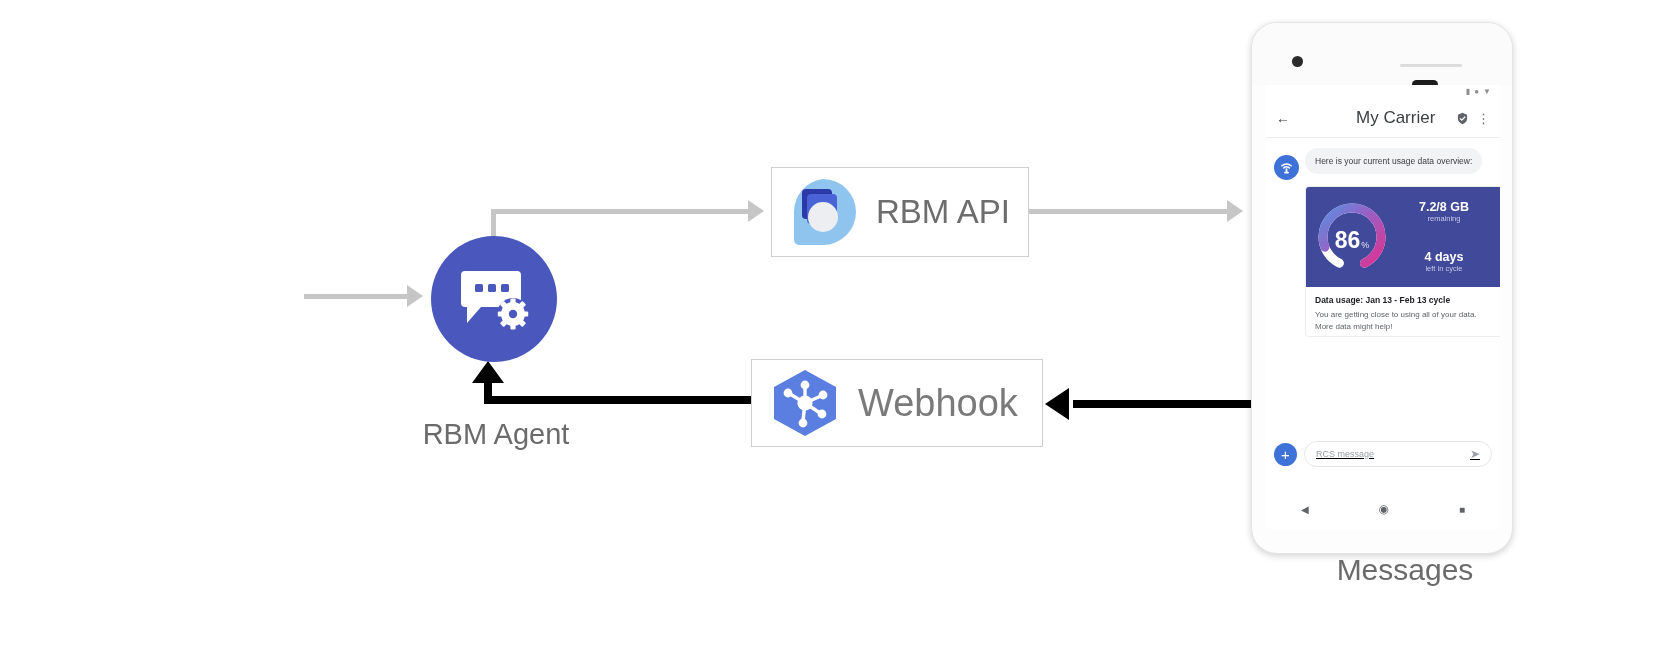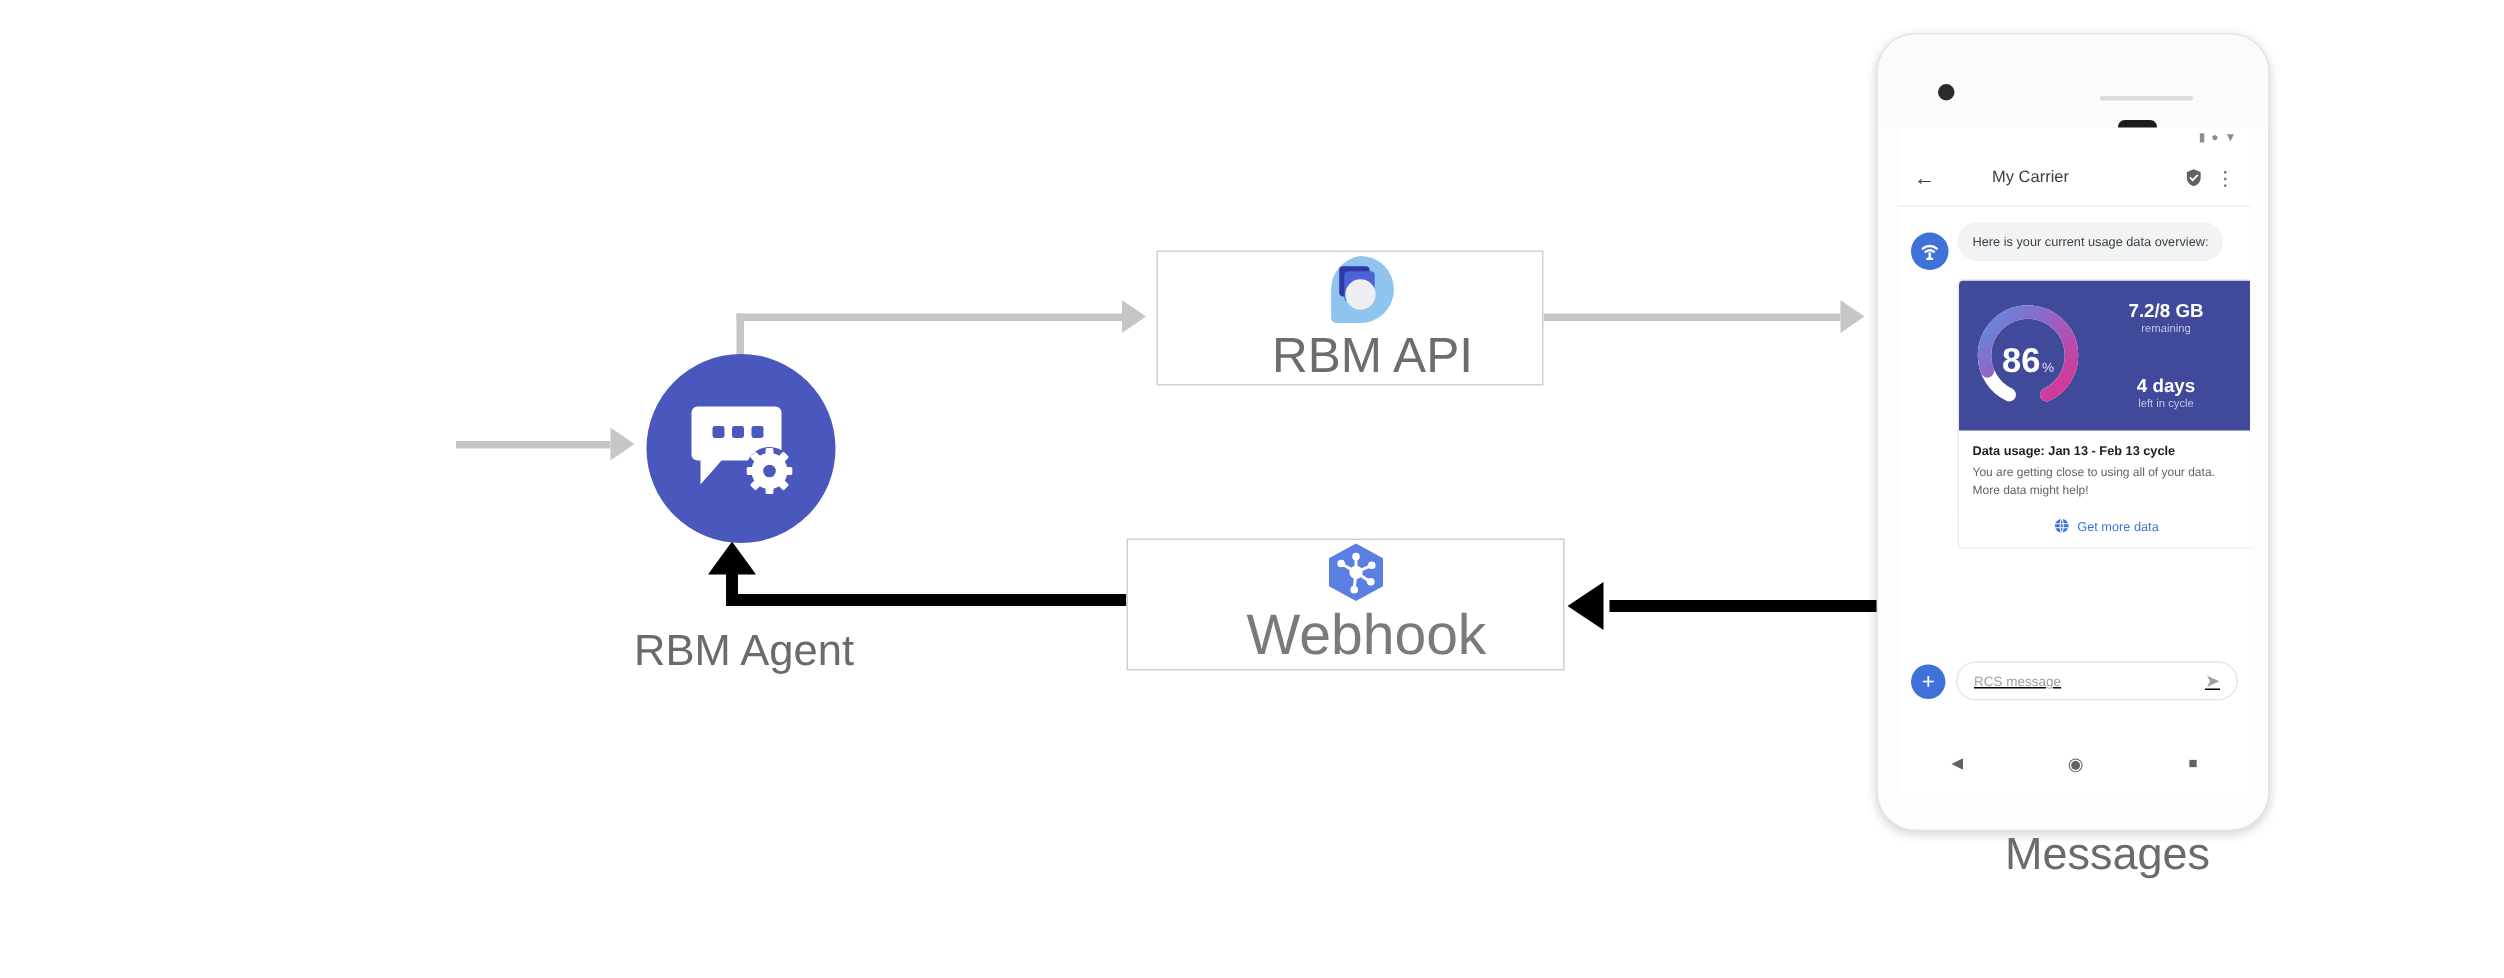--- a/index.html
+++ b/index.html
@@ -11,21 +11,21 @@
     position:relative;
   }
   .canvas{position:absolute;inset:0;}
 
   
   .box{
     position:absolute;
     border:1px solid #cfcfcf;
     background:#ffffff;
     box-sizing:border-box;
-    display:flex;align-items:center;flex-direction:column;
+    display:flex;align-items:center;
   }
   .box-label{
     font-weight:300;
     color:#5f6368;
     white-space:nowrap;
   }
 
   
   #external-trigger{
     left:46px;top:254px;width:258px;height:90px;
@@ -132,21 +132,21 @@
     height:14px;display:flex;align-items:center;justify-content:flex-end;
     padding-right:9px;gap:4px;
   }
   .statusicon{font-size:8px;color:#8d8d8d;line-height:1;}
 
   
   #app-bar{
     height:38px;display:flex;align-items:center;padding:0 10px;
     background:#ffffff;border-bottom:1px solid #ededed;
   }
-  #app-bar-title{font-size:11px;color:#3c4043;margin-left:0;flex:1;padding-left:38px;}
+  #app-bar-title{font-size:17px;color:#3c4043;margin-left:28px;flex:1;padding-left:38px;}
   #back-arrow{font-size:14px;color:#3c4043;line-height:1;}
   #verified-badge{width:13px;height:13px;}
   #overflow-menu{
     font-size:13px;color:#5f6368;margin-left:8px;line-height:1;letter-spacing:0;
   }
 
   
   #conversation{
     padding:10px 8px 0 8px;background:#ffffff;height:330px;position:relative;
   }
@@ -367,27 +367,20 @@
               </div>
             </div>
           </div>
 
           <div id="card-body">
             <div id="card-title">Data usage: Jan 13 - Feb 13 cycle</div>
             <div id="card-desc">You are getting close to using all of your data.</div>
             <div id="card-desc" style="font-size:8px;color:#5f6368;line-height:1.45;">More data might help!</div>
           </div>
 
-          <div id="card-action">
-            <svg width="11" height="11" viewBox="0 0 24 24">
-              <circle cx="12" cy="12" r="10" fill="#3f72d8"></circle>
-              <path d="M12 2 C15 5 15 19 12 22 M12 2 C9 5 9 19 12 22 M2.4 9 H21.6 M2.4 15 H21.6" stroke="#ffffff" stroke-width="1.5" fill="none"></path>
-            </svg>
-            <span id="card-action-label">Get more data</span>
-          </div>
         </div>
 
         <div id="composer">
           <div id="plus-button">
             <span>+</span>
           </div>
           <div id="composer-input">
             <span id="composer-placeholder">RCS message</span>
             <span id="send-icon">➤</span>
           </div>

